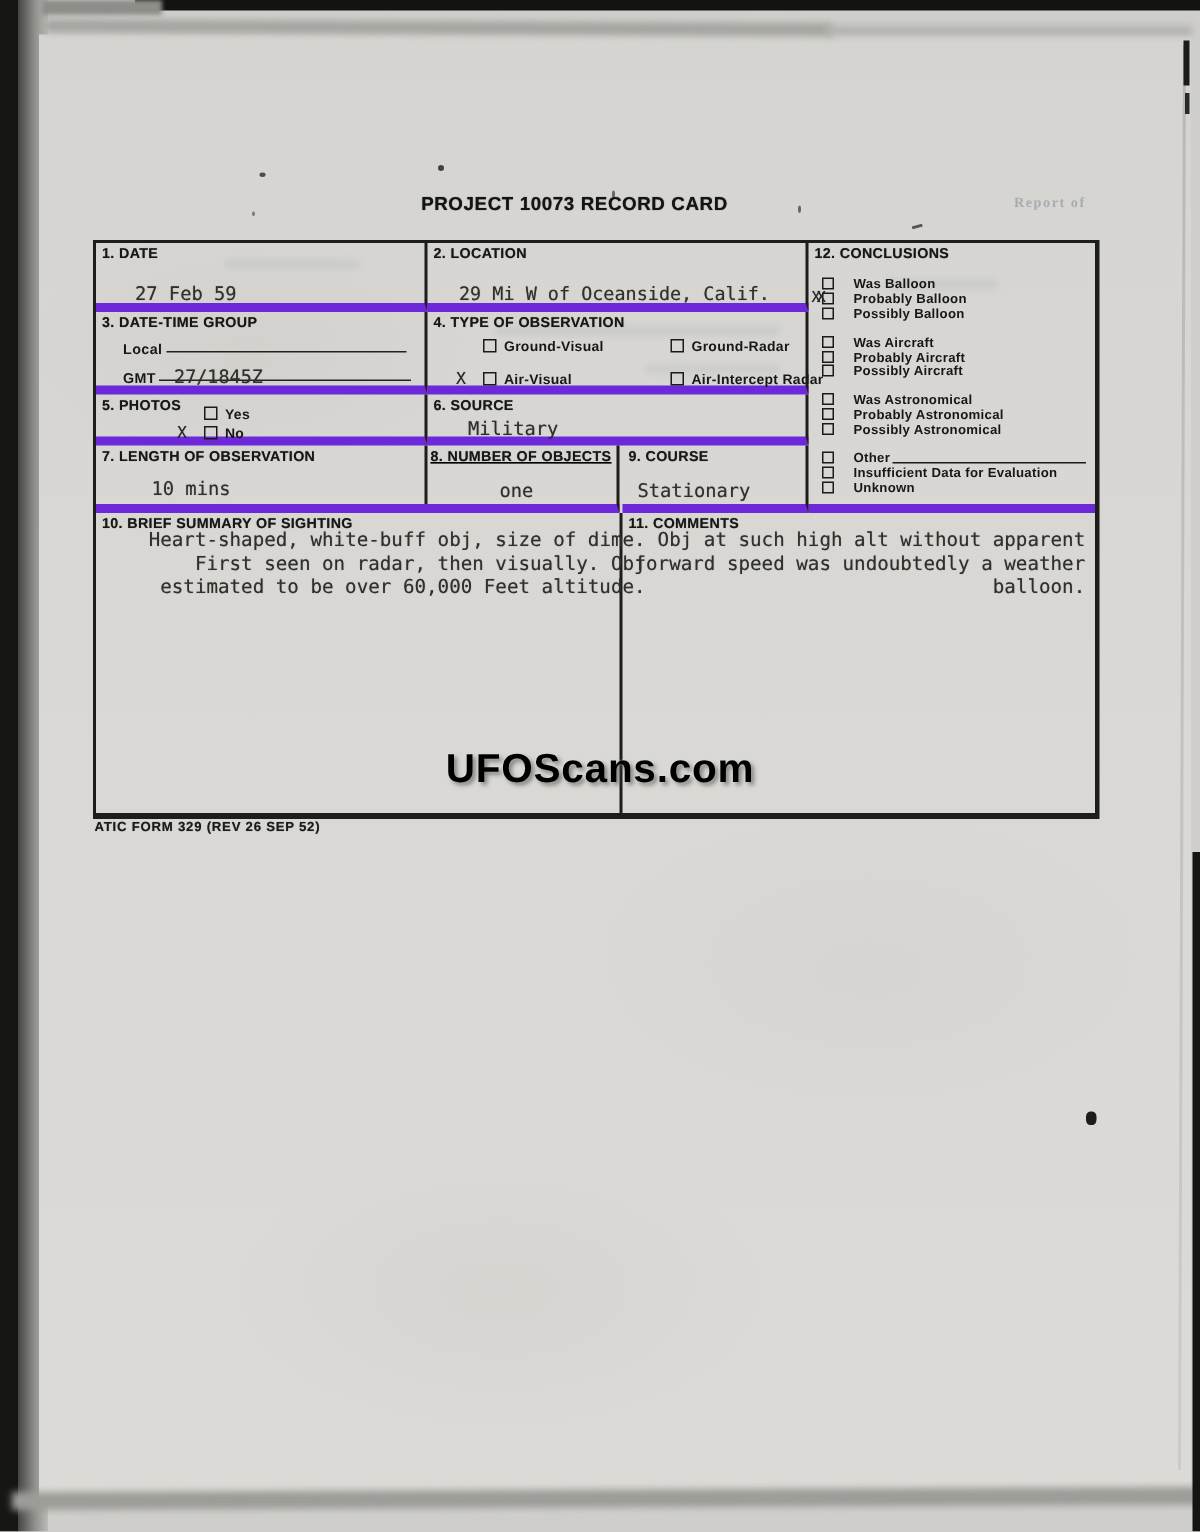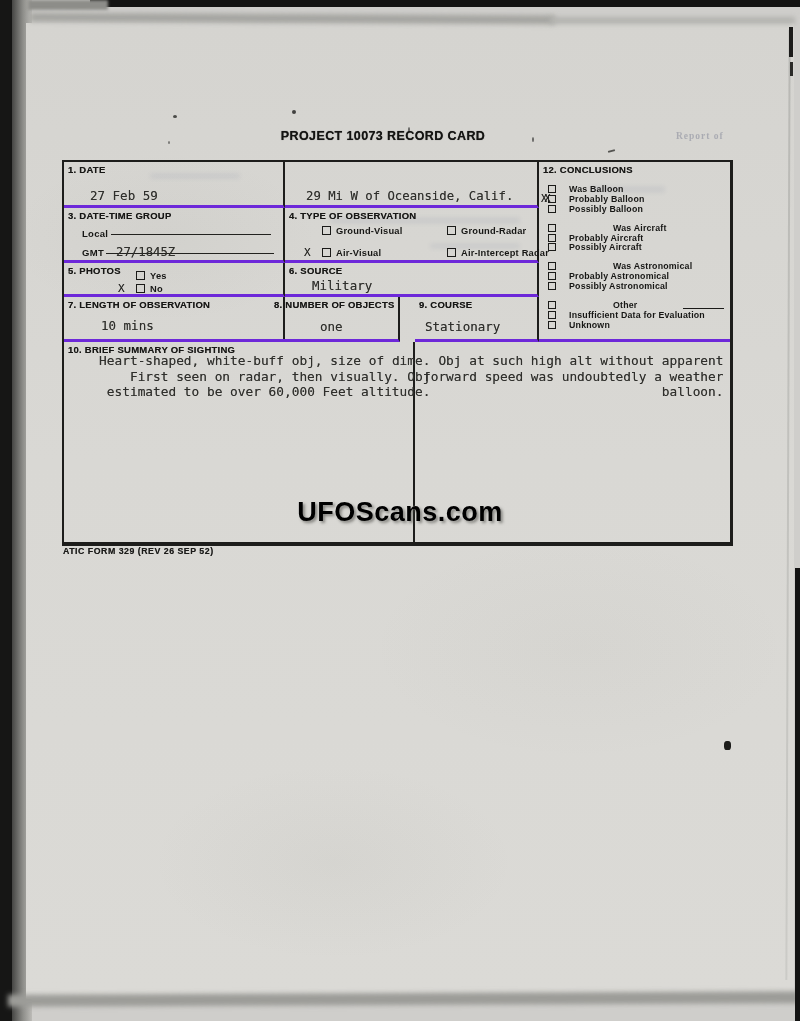--- a/index.html
+++ b/index.html
@@ -36,21 +36,21 @@
   .ghost-text{position:absolute;left:676px;top:131px;font:bold 9.5px "Liberation Serif",serif;
     color:rgba(85,92,120,0.34);filter:blur(0.4px);letter-spacing:1px;}
 
   
   .card-title{position:absolute;left:62px;top:129px;width:642px;text-align:center;
     font:bold 12.5px "Liberation Sans",sans-serif;color:#141412;letter-spacing:0.4px;
     text-shadow:0 0 0.7px rgba(10,10,10,0.75);}
   .card{position:absolute;left:62px;top:160px;width:666px;height:380px;
     border:2px solid #1d1d1b;border-right-width:3px;border-bottom-width:4px;box-sizing:content-box;}
   .cell{position:absolute;box-sizing:border-box;}
-  .bb{border-bottom:3px solid #6d28d9;}
+  .bb{border-bottom:6px solid #6d28d9;}
   .br{border-right:2px solid #1d1d1b;}
   .lbl{font:bold 9.5px/1.15 "Liberation Sans",sans-serif;color:#171715;letter-spacing:0.25px;
     padding:3px 0 0 4px;text-shadow:0 0 0.5px rgba(20,20,20,0.6);}
   .typed{font-family:"DejaVu Sans Mono","Liberation Mono",monospace;color:#2f2f2c;
     text-shadow:0 0 0.6px rgba(45,45,40,0.55);text-align:right;}
   .val{position:absolute;font-size:12.5px;}
   .pre{white-space:pre;font-size:12.8px;line-height:15.5px;}
 
   .cb{display:inline-block;width:7px;height:7px;border:1.5px solid #1a1a18;box-sizing:content-box;
     vertical-align:-1px;}
@@ -65,21 +65,21 @@
   .dtg-lab{font:bold 9.5px "Liberation Sans",sans-serif;color:#171715;letter-spacing:.3px;}
   .fill-line{display:inline-block;border-bottom:1.5px solid #22221f;height:11px;vertical-align:baseline;}
 
   
   .c-list{position:absolute;left:0;top:22px;width:100%;}
   .c-row{position:relative;padding-left:9px;height:9.9px;display:flex;align-items:center;
     font:bold 8.8px "Liberation Sans",sans-serif;color:#171715;letter-spacing:0.2px;white-space:nowrap;}
   .c-row .cb{width:6px;height:6px;border-width:1.4px;margin-right:13px;flex:none;}
   .c-row .cmark{position:absolute;left:2px;top:-1px;font:10px "DejaVu Sans Mono",monospace;
     color:#242422;letter-spacing:-2.5px;}
-  .c-gap{margin-top:9px;gap:44px;}
+  .c-gap{margin-top:9px;}
   .other-line{flex:1;border-bottom:1.2px solid #1a1a18;height:7px;margin:0 6px 0 2px;}
 
   .watermark{position:absolute;left:280px;top:497px;width:240px;text-align:center;
     font:bold 27px "Liberation Sans",sans-serif;color:#000000;letter-spacing:0.5px;
     text-shadow:2px 2px 3px rgba(75,75,70,0.6),0 0 1px rgba(255,255,255,0.9);}
   .footer{position:absolute;left:63px;top:546px;font:bold 8.8px "Liberation Sans",sans-serif;
     color:#1b1b19;letter-spacing:0.5px;text-shadow:0 0 0.5px rgba(20,20,20,0.6);}
 </style>
 </head>
 <body>
@@ -115,20 +115,21 @@
 <div class="card-title">PROJECT 10073 RECORD CARD</div>
 
 <div class="card">
 
   <div class="cell bb br" style="left:0;top:0;width:221px;height:46px;">
     <div class="lbl">1. DATE</div>
     <div class="val typed" style="left:26px;top:26px;">27 Feb 59</div>
   </div>
 
   <div class="cell bb br" style="left:221px;top:0;width:254px;height:46px;">
+    <div class="lbl">2. LOCATION</div>
     <div class="val typed" style="left:21px;top:27px;font-size:12.3px;">29 Mi W of Oceanside, Calif.</div>
   </div>
 
   <div class="cell bb" style="left:475px;top:0;width:191px;height:180px;">
     <div class="lbl">12. CONCLUSIONS</div>
     <div class="c-list">
       <div class="c-row">
           <span class="cb"></span>
           <span class="cmark typed"></span>
           <span>Was Balloon</span>
@@ -219,38 +220,39 @@
   <div class="cell bb br" style="left:221px;top:101px;width:254px;height:34px;">
     <div class="lbl">6. SOURCE</div>
     <div class="val typed" style="left:27px;top:15px;">Military</div>
   </div>
 
   <div class="cell bb br" style="left:0;top:135px;width:221px;height:45px;">
     <div class="lbl">7. LENGTH OF OBSERVATION</div>
     <div class="val typed" style="left:37px;top:21px;">10 mins</div>
   </div>
 
-  <div class="cell bb br" style="left:206px;top:135px;width:130px;height:45px;">
+  <div class="cell bb br" style="left:219px;top:135px;width:130px;height:45px;text-decoration:underline;">
     <div class="lbl">8. NUMBER OF OBJECTS</div>
     <div class="val typed" style="left:50px;top:22px;">one</div>
   </div>
 
   <div class="cell bb br" style="left:351px;top:135px;width:124px;height:45px;">
     <div class="lbl">9. COURSE</div>
     <div class="val typed" style="left:10px;top:22px;">Stationary</div>
   </div>
 
   <div class="cell br" style="left:0;top:180px;width:351px;height:200px;">
     <div class="lbl">10. BRIEF SUMMARY OF SIGHTING</div>
     <div class="val typed pre" style="left:12px;top:11px;">   Heart-shaped, white-buff obj, size of dime.
 First seen on radar, then visually. Obj
 estimated to be over 60,000 Feet altitude.</div>
   </div>
 
   <div class="cell" style="left:351px;top:180px;width:315px;height:200px;">
+    <div class="lbl">11. COMMENTS</div>
     <div class="val typed pre" style="left:8px;top:11px;">  Obj at such high alt without apparent
 forward speed was undoubtedly a weather
 balloon.</div>
   </div>
 
 </div>
 
 <div class="watermark">UFOScans.com</div>
 
 <div class="footer">ATIC FORM 329 (REV 26 SEP 52)</div>

